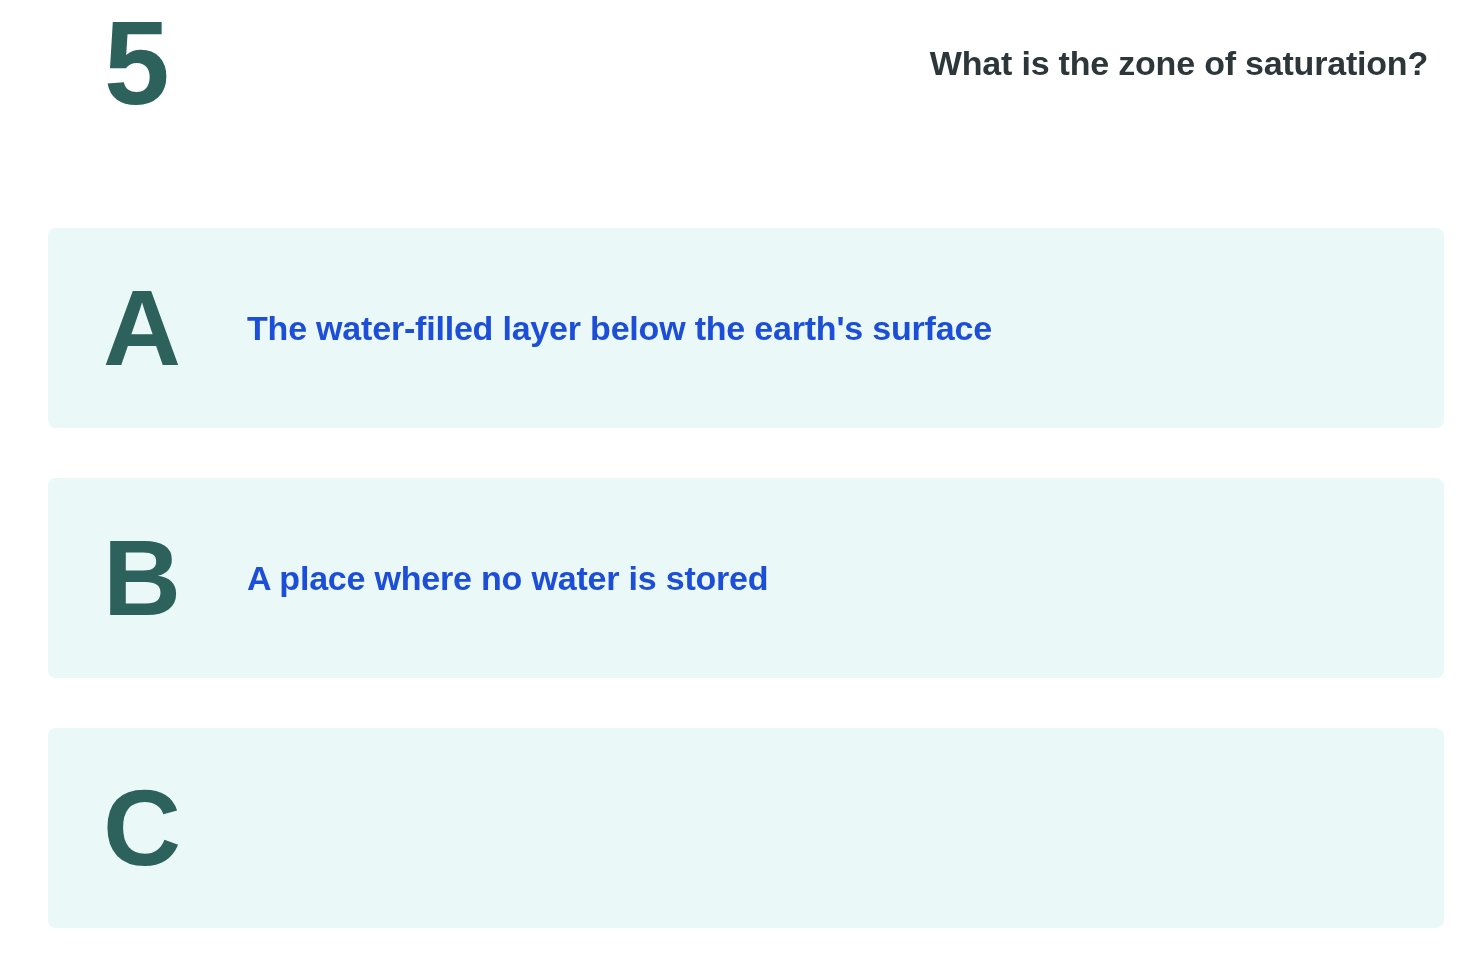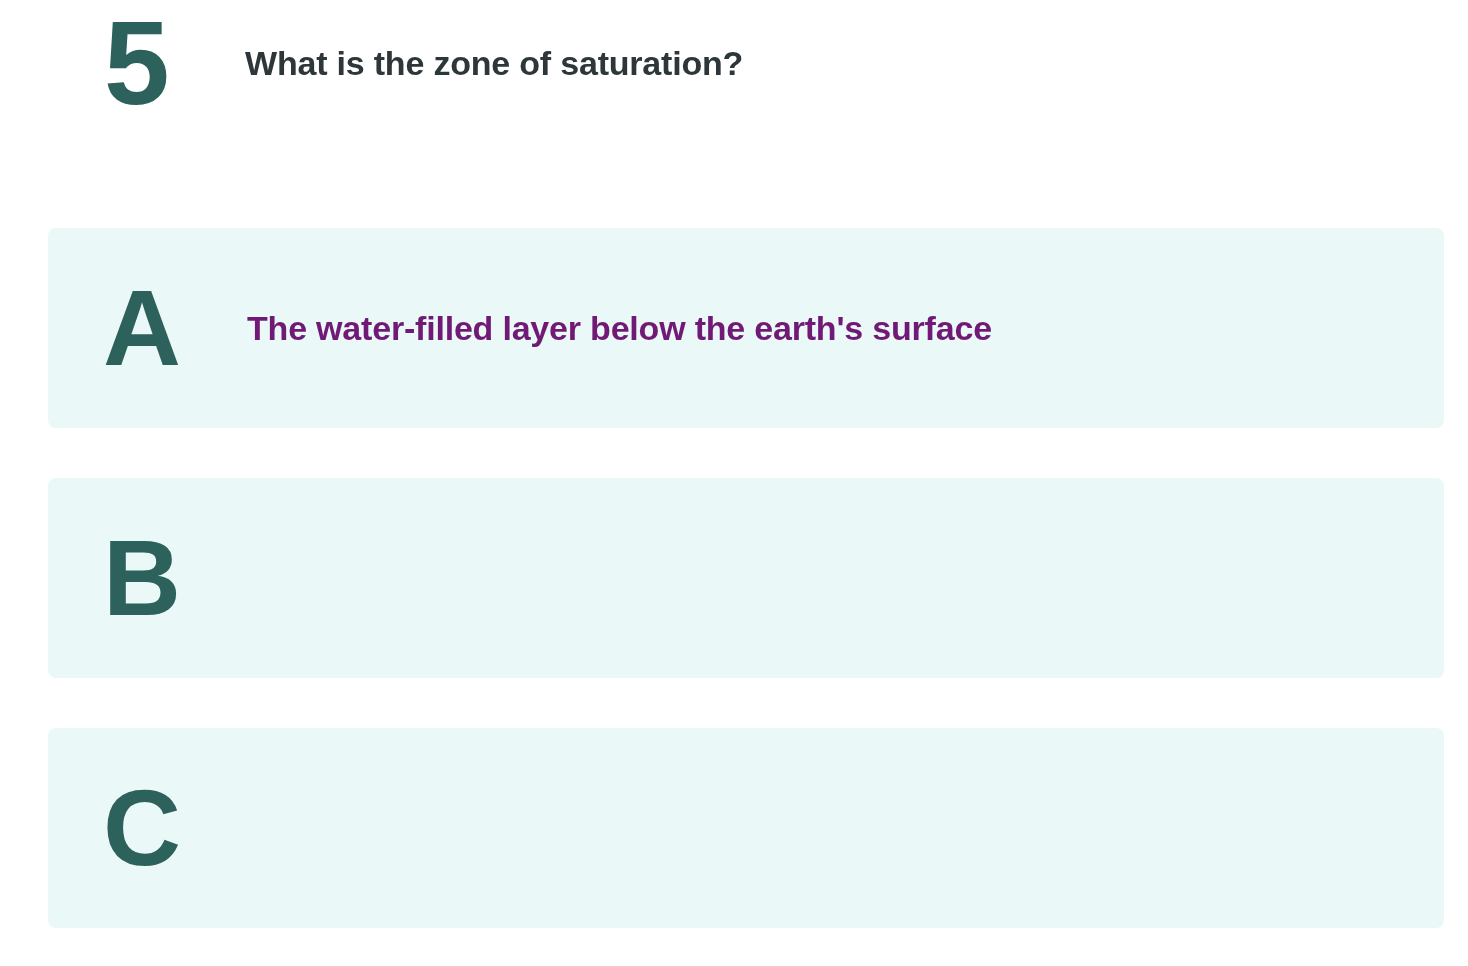--- a/index.html
+++ b/index.html
@@ -52,20 +52,21 @@
     flex: 1 1 auto;
     box-sizing: border-box;
     padding-left: 45px;
     padding-top: 42px;
     padding-right: 40px;
     color: #2d3639;
     font-size: 34px;
     font-weight: 700;
     line-height: 1.25;
     letter-spacing: -0.2px;
+    text-align: right;
   }
 
   
   .options {
     position: absolute;
     left: 48px;
     top: 228px;
     width: 1396px;
   }
 
@@ -97,21 +98,21 @@
     line-height: 1;
     letter-spacing: -1px;
     text-align: left;
   }
 
   .option-text {
     flex: 1 1 auto;
     box-sizing: border-box;
     padding-left: 47px;
     padding-right: 40px;
-    color: #701a75;
+    color: #1d4ed8;
     font-size: 34px;
     font-weight: 700;
     line-height: 1.3;
     letter-spacing: -0.2px;
   }
 </style>
 </head>
 <body>
 
 <div class="quiz-page">
@@ -123,20 +124,21 @@
 
   <div class="options">
 
     <div class="option-card">
       <div class="option-letter">A</div>
       <div class="option-text">The water-filled layer below the earth's surface</div>
     </div>
 
     <div class="option-card">
       <div class="option-letter">B</div>
+      <div class="option-text">A place where no water is stored</div>
     </div>
 
     <div class="option-card">
       <div class="option-letter">C</div>
     </div>
 
   </div>
 
 </div>
 

